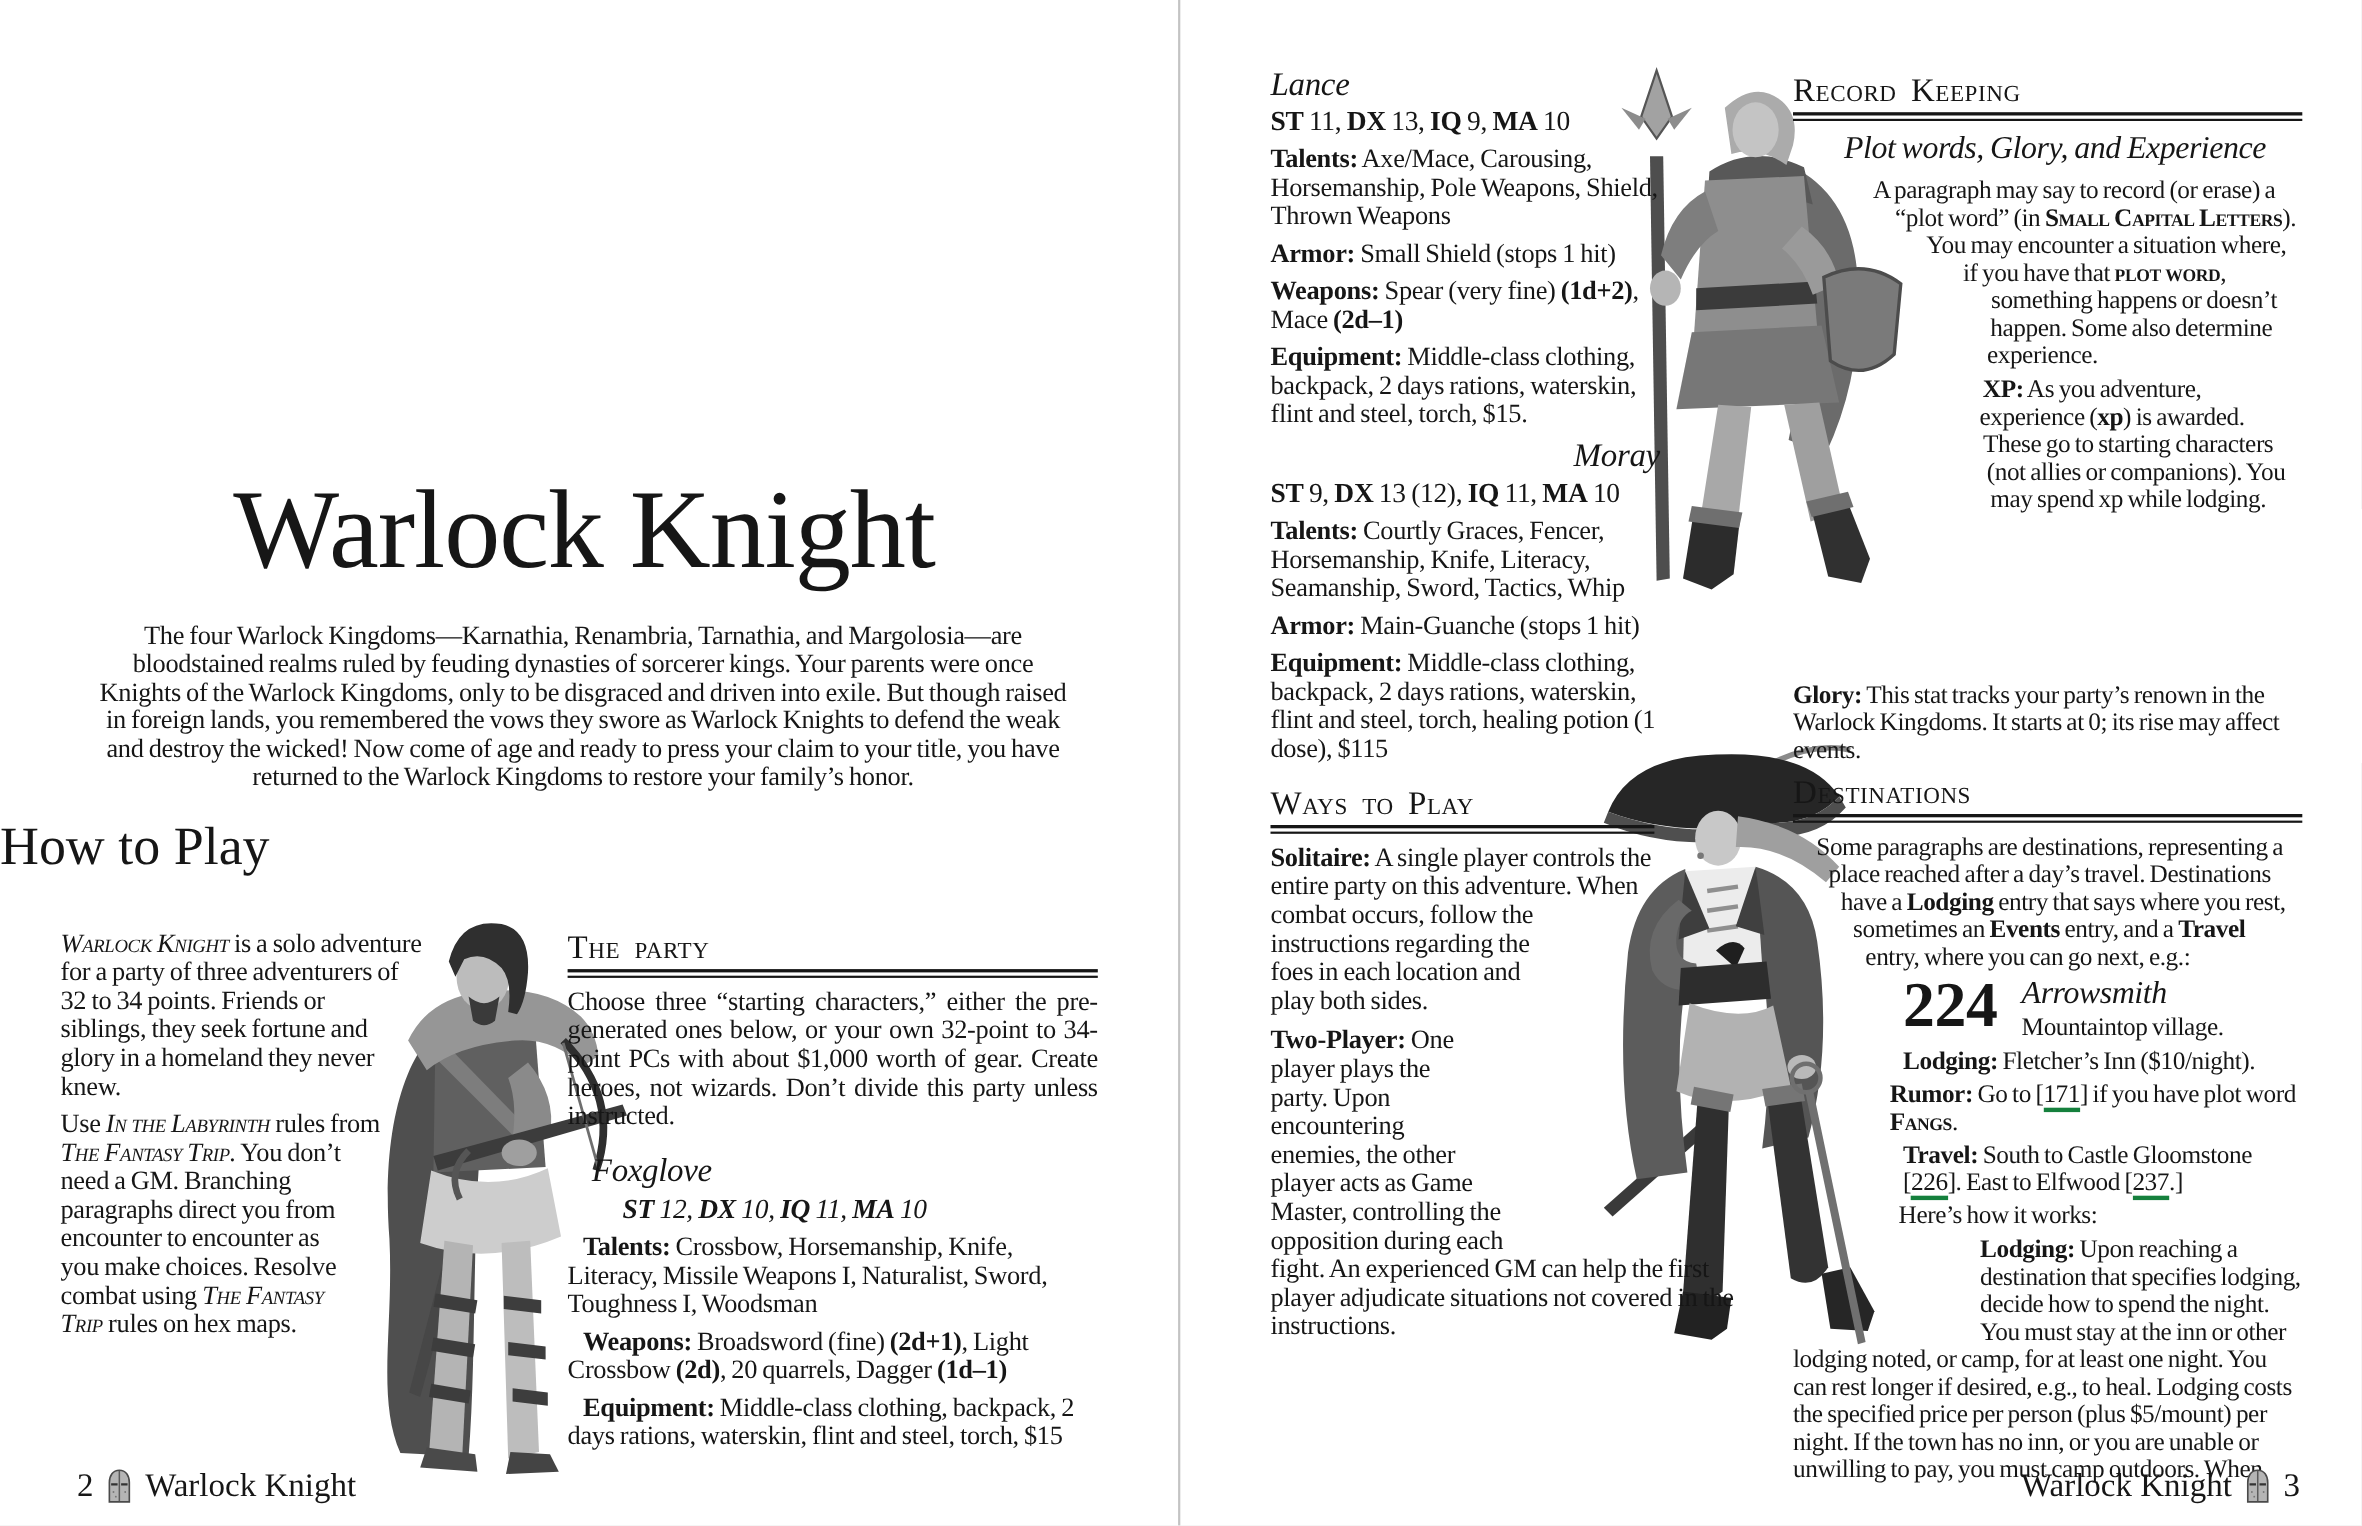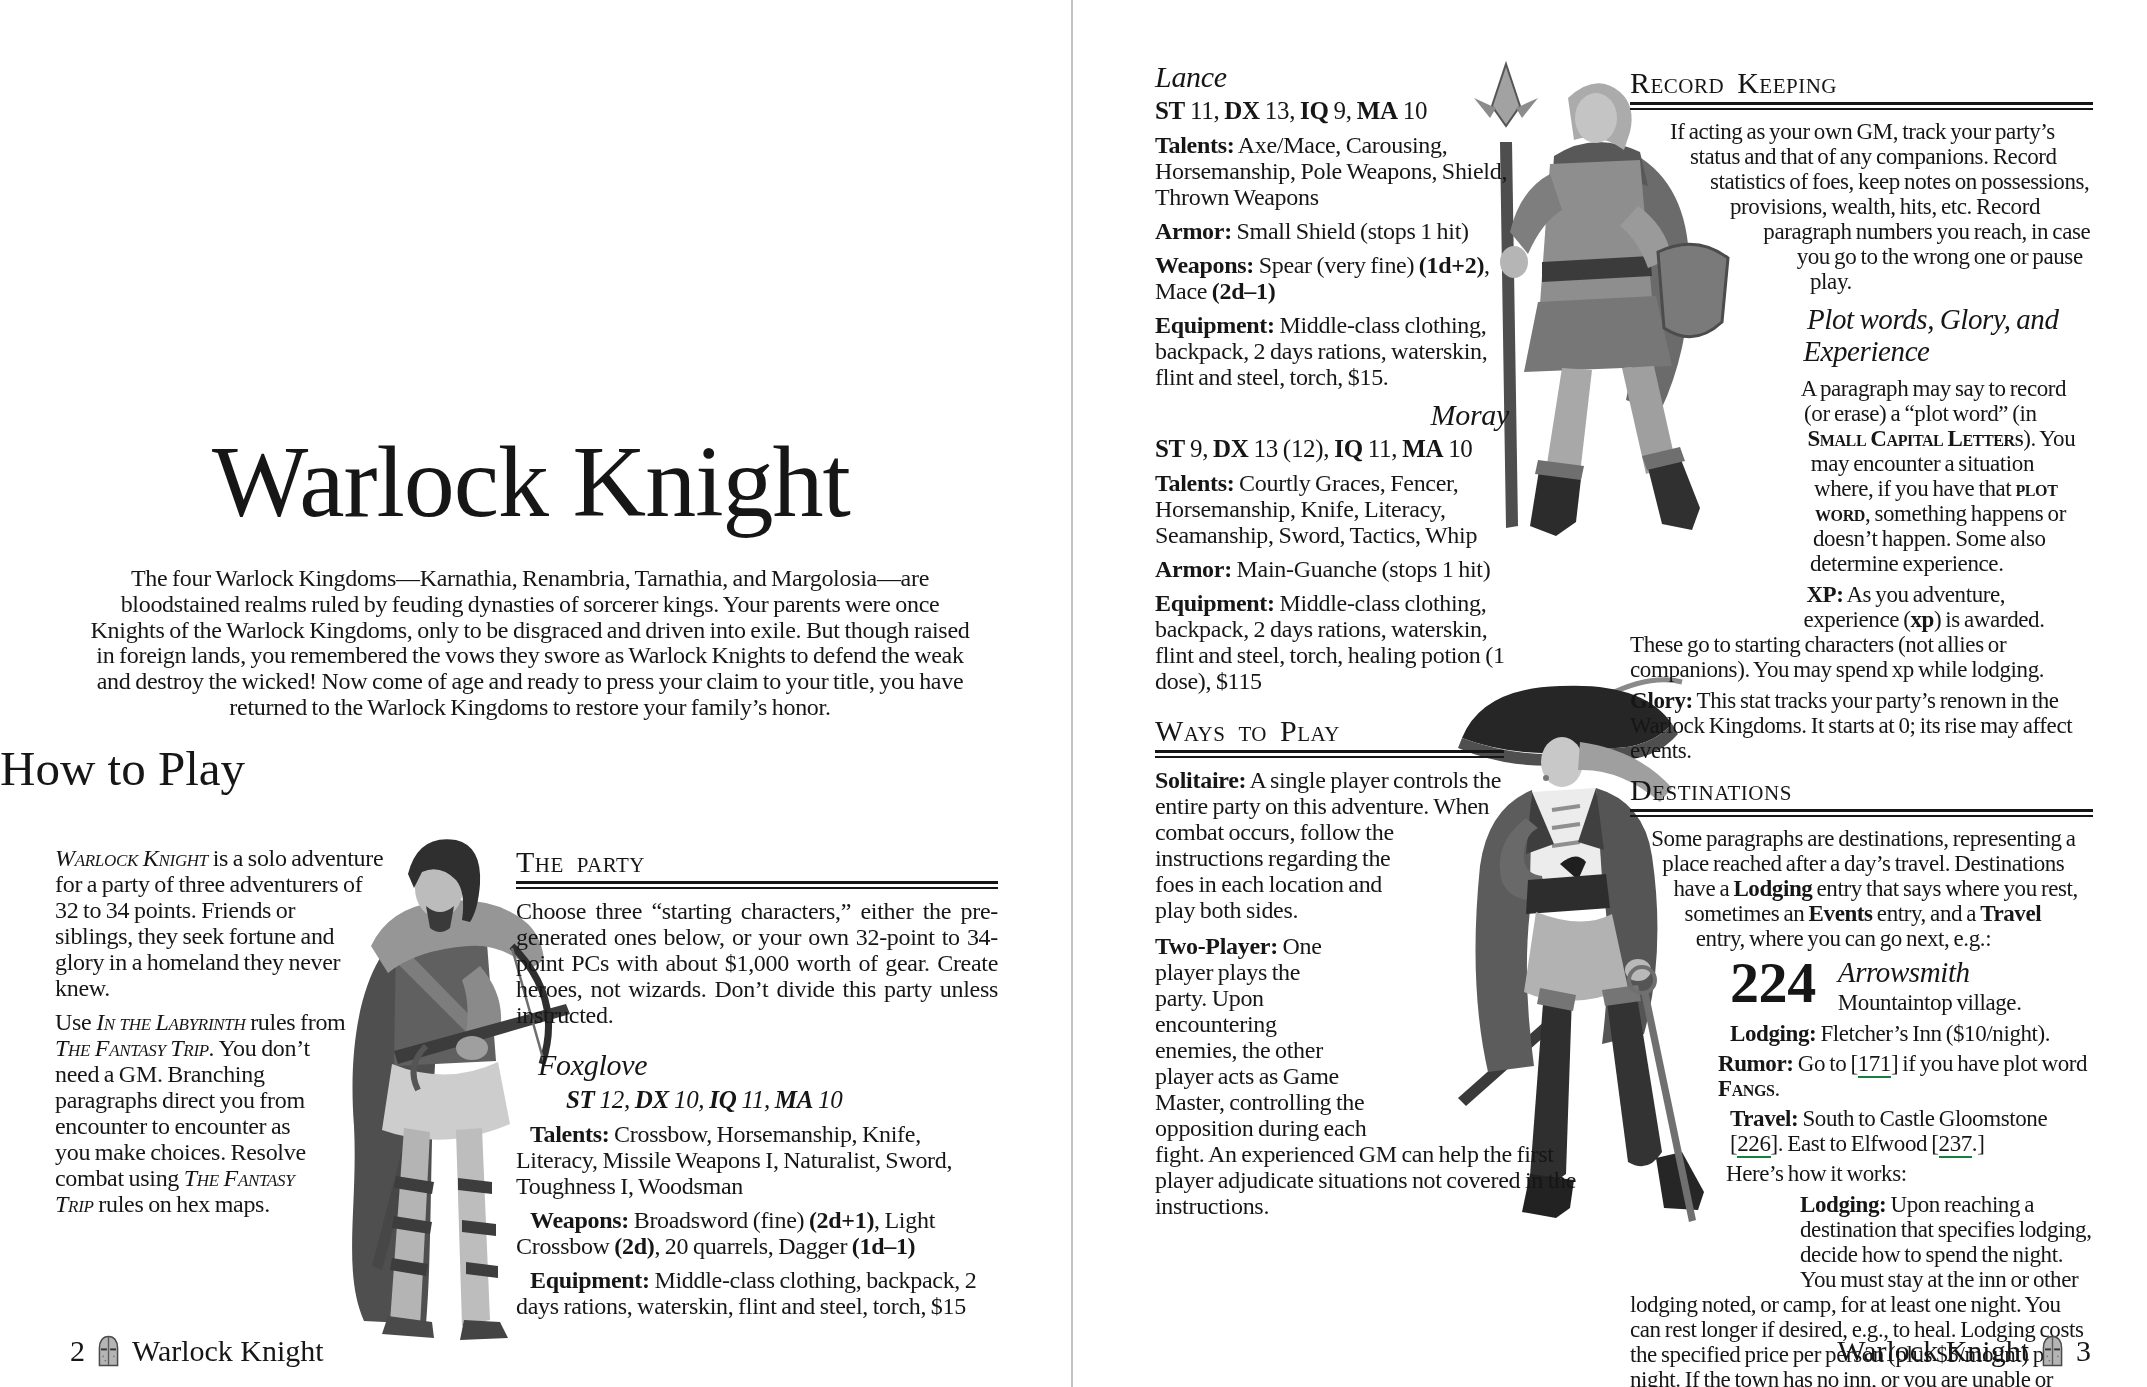--- a/index.html
+++ b/index.html
@@ -6,21 +6,21 @@
   .spread{position:relative;width:2147px;height:1387px;background:#ffffff;overflow:hidden;
           color:#161616;font-family:"Liberation Serif","DejaVu Serif",serif;}
   .page-divider{position:absolute;left:1071px;top:0;width:2px;height:1387px;background:#c3c3c3;}
 
   
   p{margin:0;}
   .p{margin:0 0 8px;}
   .b{font-weight:bold;}
   .scit{font-variant:small-caps;font-style:italic;}
   .bsc{font-weight:bold;font-variant:small-caps;}
-  .xref{border-bottom:2px solid #15803d;cursor:pointer;}
+  .xref{border-bottom:4px solid #15803d;cursor:pointer;}
   .just{text-align:justify;}
   .sec-head{font-variant:small-caps;font-size:30px;line-height:1.1;letter-spacing:.5px;word-spacing:5px;}
   .hrule{height:3px;border-top:3px solid #161616;border-bottom:2px solid #161616;margin:3px 0 9px;}
   .char-name{font-style:italic;font-size:30px;line-height:1.1;}
   .stats{font-size:25px;}
   .fig{position:absolute;z-index:0;pointer-events:none;}
   .col{position:absolute;z-index:1;}
 
   
   .title{position:absolute;left:0;top:428px;width:1062px;margin:0;text-align:center;
@@ -171,21 +171,20 @@
       <div class="hrule"></div>
       <p class="p solitaire"><span class="sol-spacer"></span><span class="b">Solitaire:</span><span> A single player controls the entire party on this adventure. When combat occurs, follow the instructions regarding the foes in each location and play both sides.</span></p>
       <p class="p two-player"><span class="tp-spacer"></span><span class="b">Two-Player:</span><span> One player plays the party. Upon encountering enemies, the other player acts as Game Master, controlling the opposition during each fight. An experienced GM can help the first player adjudicate situations not covered in the instructions.</span></p>
     </div>
   </div>
 
   <div class="col rp-right">
     <div class="sec-head">Record Keeping</div>
     <div class="hrule"></div>
     <div class="rk-spacer"></div>
-    <p class="p">If acting as your own GM, track your party’s status and that of any companions. Record statistics of foes, keep notes on possessions, provisions, wealth, hits, etc. Record paragraph numbers you reach, in case you go to the wrong one or pause play.</p>
     <div class="sub-head">Plot words, Glory, and Experience</div>
     <p class="p"><span>A paragraph may say to record (or erase) a “plot word” (in </span><span class="bsc">Small Capital Letters</span><span>). You may encounter a situation where, if you have that </span><span class="bsc">plot word</span><span>, something happens or doesn’t happen. Some also determine experience.</span></p>
     <p class="p"><span class="b">XP:</span><span> As you adventure, experience (</span><span class="b">xp</span><span>) is awarded. These go to starting characters (not allies or companions). You may spend xp while lodging.</span></p>
     <p class="p glory"><span class="b">Glory:</span><span> This stat tracks your party’s renown in the Warlock Kingdoms. It starts at 0; its rise may affect events.</span></p>
 
     <div class="dest-block">
       <div class="sec-head">Destinations</div>
       <div class="hrule"></div>
       <div class="dest-spacer"></div>
       <p class="p"><span>Some paragraphs are destinations, representing a place reached after a day’s travel. Destinations have a </span><span class="b">Lodging</span><span> entry that says where you rest, sometimes an </span><span class="b">Events</span><span> entry, and a </span><span class="b">Travel</span><span> entry, where you can go next, e.g.:</span></p>

